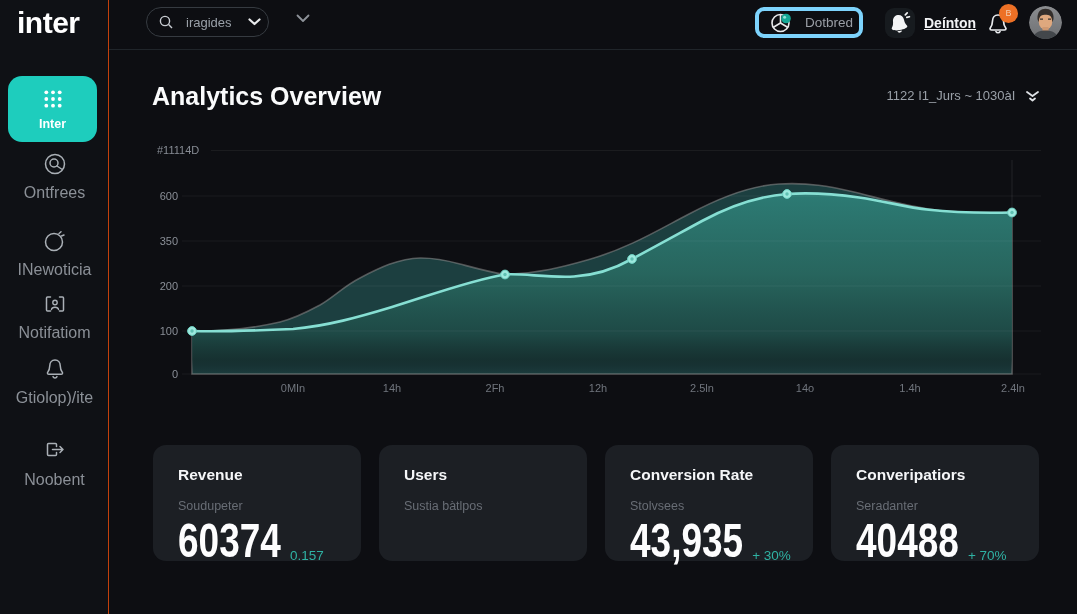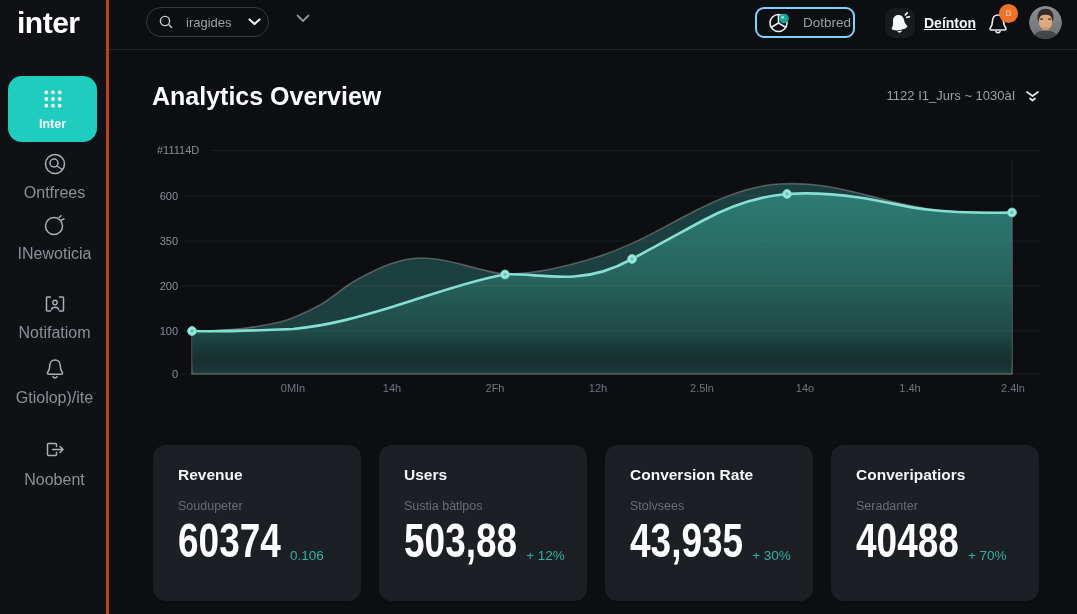--- a/index.html
+++ b/index.html
@@ -1,52 +1,52 @@
 <!DOCTYPE html>
 <html><head>
 <meta charset="utf-8">
 <style>
   * { margin:0; padding:0; box-sizing:border-box; }
   html,body { width:1077px; height:614px; background:#0d0e12; overflow:hidden;
     font-family:"Liberation Sans", sans-serif; }
   .sidebar { position:absolute; left:0; top:0; width:109px; height:614px;
-    background:#0f1115; border-right:3px solid #c2410c;padding-left:32px; }
+    background:#0f1115; border-right:1px solid #c2410c;padding-left:32px; }
   .logo { position:absolute; left:17px; top:6px; color:#fff; font-size:30px;
     font-weight:700; letter-spacing:-0.5px; }
   .topbar { position:absolute; left:109px; top:0; width:968px; height:50px;
     border-bottom:1px solid #20252a; }
   .active-item { position:absolute; left:8px; top:76px; width:89px; height:66px;
     background:#1ecdbd; border-radius:14px; text-align:center; }
   .active-item .lbl { color:#fff; font-size:12.5px; font-weight:700; margin-top:2px; }
   .nav-item { position:absolute; left:0; width:109px; text-align:center; color:#868b92; }
   .nav-item .ic { height:26px; }
   .nav-item .lbl { font-size:16px; margin-top:7px; color:#8b9097; }
   
   .search { position:absolute; left:37px; top:7px; width:123px; height:30px;
     border:1px solid #363b41; border-radius:15px; display:flex; align-items:center; }
   .search .txt { color:#9aa0a8; font-size:13px; margin-left:13px; }
   .chev-lone { position:absolute; left:187px; top:14px; }
-  .dotbred { position:absolute; left:646px; top:7px; width:100px; height:31px;
-    border:2px solid #7dd3fc; border-radius:9px; display:flex; align-items:center; }
+  .dotbred { position:absolute; left:646px; top:7px; width:108px; height:31px;
+    border:4px solid #7dd3fc; border-radius:9px; display:flex; align-items:center; }
   .dotbred .txt { color:#9b9fa6; font-size:13.5px; margin-left:10px; }
   .bellbox { position:absolute; left:776px; top:8px; width:30px; height:30px;
     background:#171b1f; border-radius:9px; display:flex; align-items:center; justify-content:center; }
   .uname { position:absolute; left:815px; top:15px; color:#f2f3f5; font-size:14px; font-weight:700;text-decoration:underline; }
   .bell2 { position:absolute; left:877px; top:12px; }
   .badge { position:absolute; left:890px; top:4px; width:19px; height:19px; border-radius:50%;
     background:#ed7126; color:#f3cdb0; font-size:9px; font-weight:400; text-align:center; line-height:19px; }
   .avatar { position:absolute; left:920px; top:6px; width:33px; height:33px; border-radius:50%; overflow:hidden; }
   
   .main { position:absolute; left:109px; top:50px; width:968px; height:564px; }
   h1 { position:absolute; left:43px; top:32px; color:#fafbfc; font-size:25px;
     font-weight:700; letter-spacing:0; }
   .range { position:absolute; right:37px; top:38px; color:#9aa0a8; font-size:13px; }
   .chart { position:absolute; left:0px; top:90px; }
   .cards { position:absolute; left:44px; top:395px; width:890px; display:flex; gap:18.5px; }
-  .card { width:207.5px; height:156px; background:#1c1f24; border-radius:13px; padding:21px 0 0 25px; }
+  .card { width:207.5px; height:116px; background:#1c1f24; border-radius:13px; padding:21px 0 0 25px; }
   .card .t { color:#f5f6f8; font-size:15.5px; font-weight:700; }
   .card .s { color:#686d75; font-size:12.5px; margin-top:15px; }
   .card .row { display:flex; align-items:baseline; margin-top:14px; }
   .card .n { color:#fdfdfe; font-size:37px; font-weight:700; letter-spacing:0px; display:inline-block; transform:scaleY(1.28); transform-origin:left bottom; }
   .card .d { color:#2fb2a3; font-size:13.5px; font-weight:400; margin-left:9px; }
 </style>
 </head>
 <body>
 <div class="topbar">
   <div class="search">
@@ -124,21 +124,21 @@
   <div class="nav-item" style="top:151px">
     <div class="ic">
       <svg width="26" height="26" viewBox="0 0 26 26">
         <circle cx="13" cy="13" r="9.5" fill="none" stroke="#aab0b6" stroke-width="1.5"></circle>
         <circle cx="12" cy="12" r="4" fill="none" stroke="#aab0b6" stroke-width="1.5"></circle>
         <path d="M15 15 L19.5 18" stroke="#aab0b6" stroke-width="1.5" stroke-linecap="round"></path>
       </svg>
     </div>
     <div class="lbl">Ontfrees</div>
   </div>
-  <div class="nav-item" style="top:212px">
+  <div class="nav-item" style="top:228px">
     <div class="ic">
       <svg width="26" height="26" viewBox="0 0 26 26">
         <circle cx="12" cy="14" r="8.5" fill="none" stroke="#aab0b6" stroke-width="1.5"></circle>
         <path d="M17 5.5 L19 3.8 M19.5 8 L22 7" stroke="#aab0b6" stroke-width="1.5" stroke-linecap="round"></path>
       </svg>
     </div>
     <div class="lbl">INewoticia</div>
   </div>
   <div class="nav-item" style="top:291px">
     <div class="ic">
@@ -244,30 +244,26 @@
       <circle cx="903" cy="72.5" r="4.4" fill="#9ee9de" stroke="#6fd2c4" stroke-width="1"></circle>
       <circle cx="903" cy="72.5" r="1.7" fill="#5fc0b2"></circle>
     </g>
   </svg>
   <div class="cards">
     <div class="card">
       <div class="t">Revenue</div>
       <div class="s">Soudupeter</div>
       <div class="row">
           <span class="n">60374</span>
-          <span class="d">0.106</span>
+          <span class="d">0.157</span>
         </div>
     </div>
     <div class="card">
       <div class="t">Users</div>
       <div class="s">Sustia bàtlpos</div>
-      <div class="row">
-          <span class="n">503,88</span>
-          <span class="d">+ 12%</span>
-        </div>
     </div>
     <div class="card">
       <div class="t">Conversion Rate</div>
       <div class="s">Stolvsees</div>
       <div class="row">
           <span class="n">43,935</span>
           <span class="d">+ 30%</span>
         </div>
     </div>
     <div class="card">

